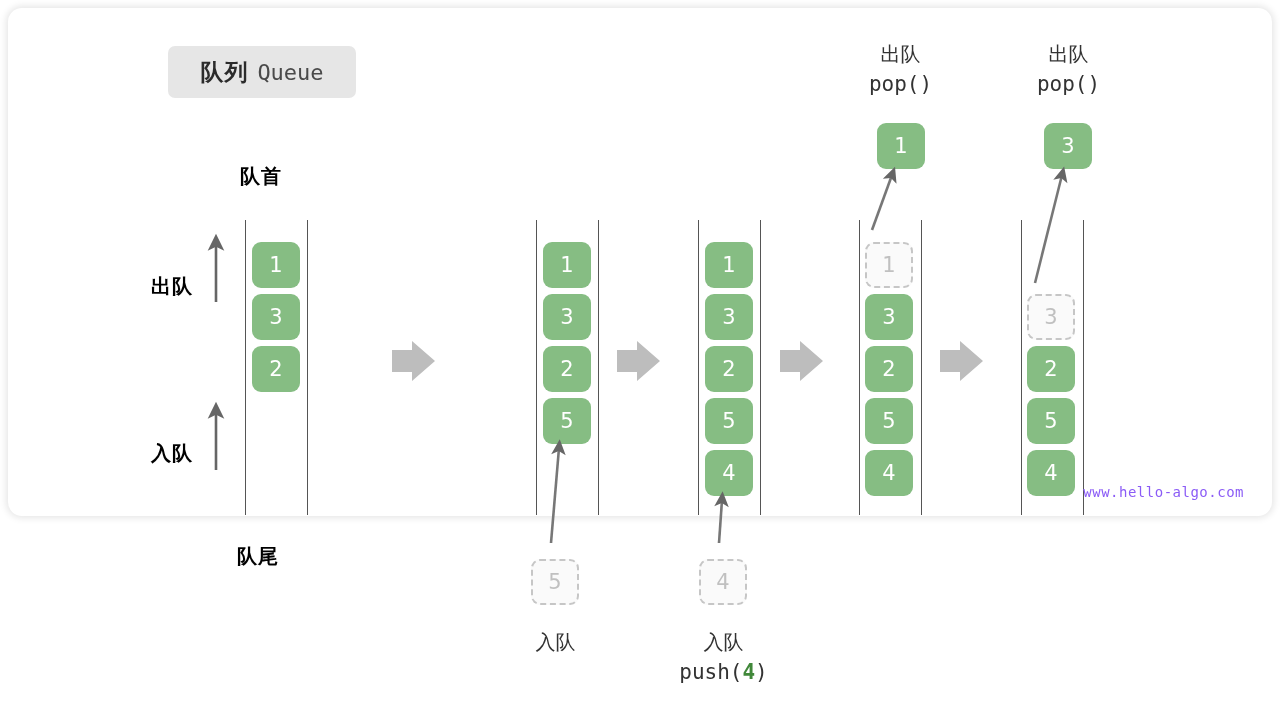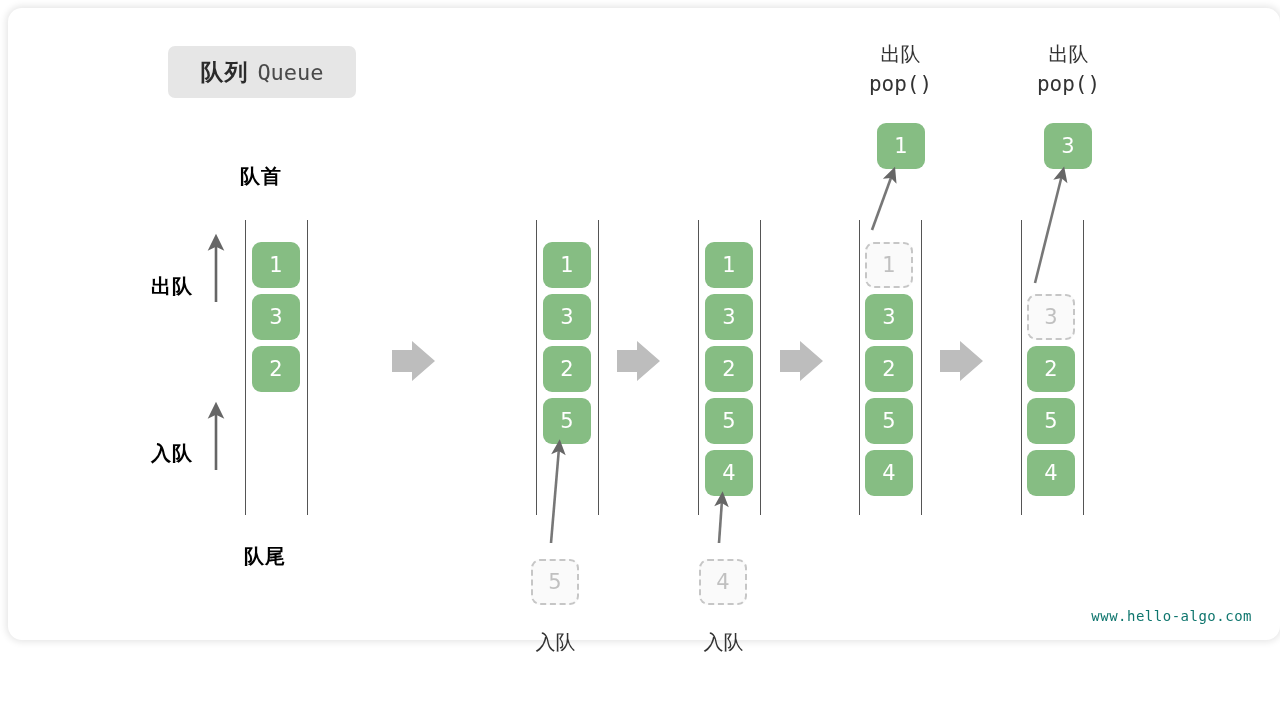--- a/index.html
+++ b/index.html
@@ -11,25 +11,24 @@
     width: 1280px;
     height: 720px;
     overflow: hidden;
     font-family: "Liberation Sans", "DejaVu Sans", sans-serif;
   }
   #canvas {
     position: absolute;
     left: 8px;
     top: 8px;
     width: 1264px;
-    height: 632px;
+    height: 508px;
     background: #ffffff;
     border-radius: 14px;
     box-shadow: 0 0 7px 2px rgba(0,0,0,0.10);
-    padding-left: 8px;
   }
   .abs { position: absolute; }
 
   
   #title-badge {
     left: 160px; top: 38px;
     width: 188px; height: 52px;
     background: #e6e6e6;
     border-radius: 7px;
     display: flex;
@@ -100,21 +99,21 @@
     font-size: 21px;
     color: #333333;
     font-family: "DejaVu Sans Mono", "Liberation Mono", monospace;
     display: block;
   }
   .op-label .code .num { color: #41883a; font-weight: bold; }
 
   #watermark {
     right: 28px; bottom: 16px;
     font-size: 14px;
-    color: #0f766e;
+    color: #8b5cf6;
     font-family: "DejaVu Sans Mono", "Liberation Mono", monospace;
     letter-spacing: 0.5px;
   }
 
   svg.overlay {
     position: absolute;
     left: 0; top: 0;
     width: 1280px; height: 720px;
     pointer-events: none;
   }
@@ -123,21 +122,21 @@
 <body>
 
 <div id="canvas">
 
   <div class="abs" id="title-badge">
     <span class="cn">队列</span>
     <span class="en">Queue</span>
   </div>
 
   <div class="abs lbl-cn" style="left:232px; top:155px;">队首</div>
-  <div class="abs lbl-cn" style="left:236px; top:535px;">队尾</div>
+  <div class="abs lbl-cn" style="left:229px; top:535px;">队尾</div>
 
   <div class="abs lbl-cn" style="left:143px; top:265px;">出队</div>
   <div class="abs lbl-cn" style="left:143px; top:432px;">入队</div>
 
   <div class="abs rail" style="left:237px; top:212px; height:295px;"></div>
   <div class="abs rail" style="left:299px; top:212px; height:295px;"></div>
 
   <div class="abs cell" style="left:244px; top:234px;">1</div>
   <div class="abs cell" style="left:244px; top:286px;">3</div>
   <div class="abs cell" style="left:244px; top:338px;">2</div>
@@ -162,20 +161,21 @@
   <div class="abs cell" style="left:697px; top:234px;">1</div>
   <div class="abs cell" style="left:697px; top:286px;">3</div>
   <div class="abs cell" style="left:697px; top:338px;">2</div>
   <div class="abs cell" style="left:697px; top:390px;">5</div>
   <div class="abs cell" style="left:697px; top:442px;">4</div>
 
   <div class="abs cell ghost" style="left:691px; top:551px;">4</div>
 
   <div class="abs op-label" style="left:628px; top:620px; width:175px;">
     <span class="cn">入队</span>
+    <span class="code"><span>push(</span><span class="num">4</span><span>)</span></span>
   </div>
 
   <div class="abs rail" style="left:851px; top:212px; height:295px;"></div>
   <div class="abs rail" style="left:913px; top:212px; height:295px;"></div>
 
   <div class="abs cell ghost" style="left:857px; top:234px;">1</div>
   <div class="abs cell" style="left:857px; top:286px;">3</div>
   <div class="abs cell" style="left:857px; top:338px;">2</div>
   <div class="abs cell" style="left:857px; top:390px;">5</div>
   <div class="abs cell" style="left:857px; top:442px;">4</div>

